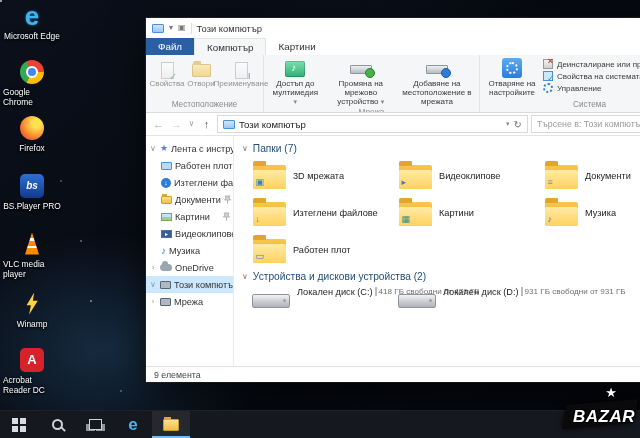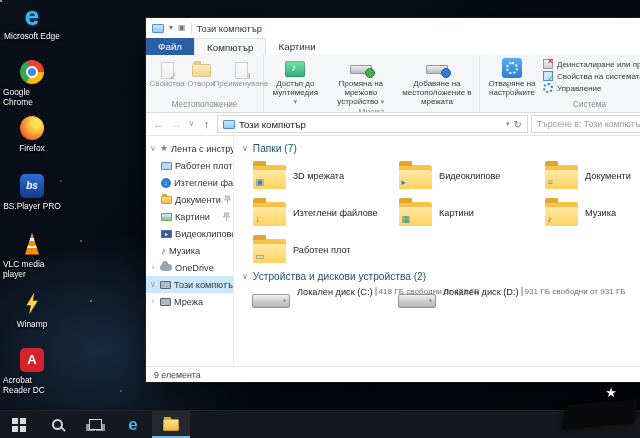--- a/index.html
+++ b/index.html
@@ -481,14 +481,15 @@
       <span class="tb-edge"></span>
     </div>
     <div class="tbb tb-active">
       <span class="tb-fold"></span>
     </div>
   </div>
 
   <div class="wm">
     <span class="wm-flag"></span>
     <span class="wm-star">★</span>
+    <span class="wm-text">BAZAR</span>
   </div>
 </div>
 
 </body></html>

